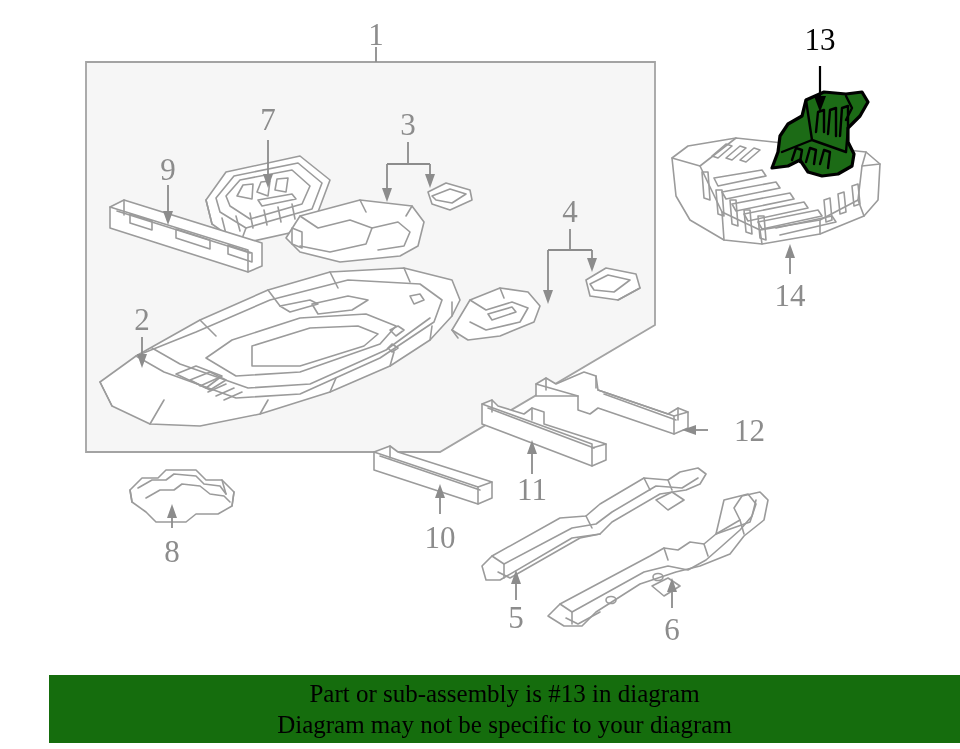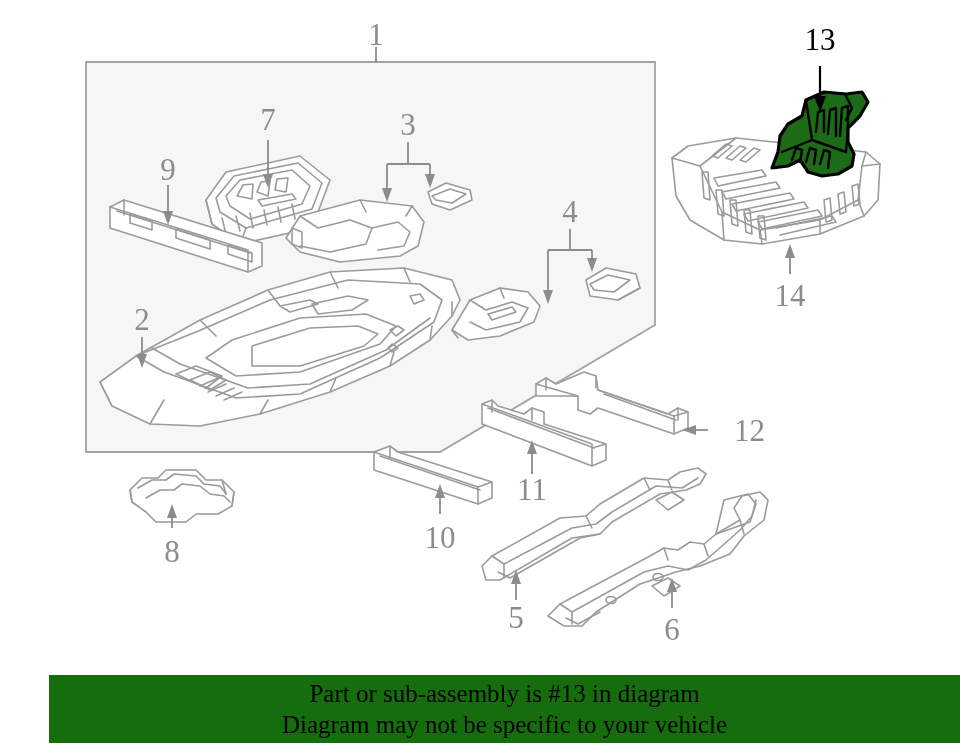--- a/index.html
+++ b/index.html
@@ -362,16 +362,16 @@
     <g>
       <line class="leader-hi" x1="820" y1="66" x2="820" y2="98"></line>
       <polygon class="leader-head-hi" points="820,112 814,96 826,96"></polygon>
       <text class="callout-num-hi" x="820" y="50" text-anchor="middle">13</text>
     </g>
 
   </svg>
 
   <div id="banner">
     <div class="banner-line">Part or sub-assembly is #13 in diagram</div>
-    <div class="banner-line">Diagram may not be specific to your vehicle</div>
+    <div class="banner-line">Diagram may not be specific to your diagram</div>
   </div>
 
 </div>
 
 </body></html>

